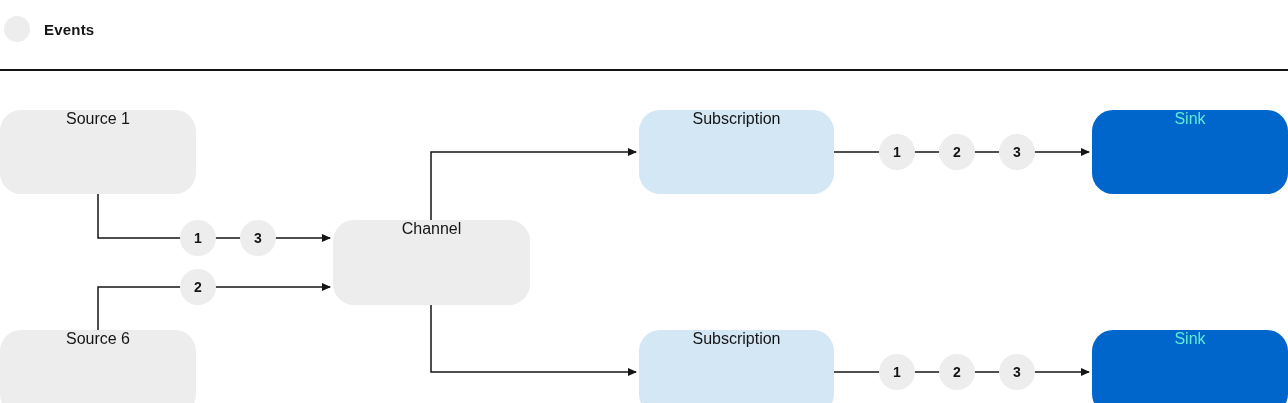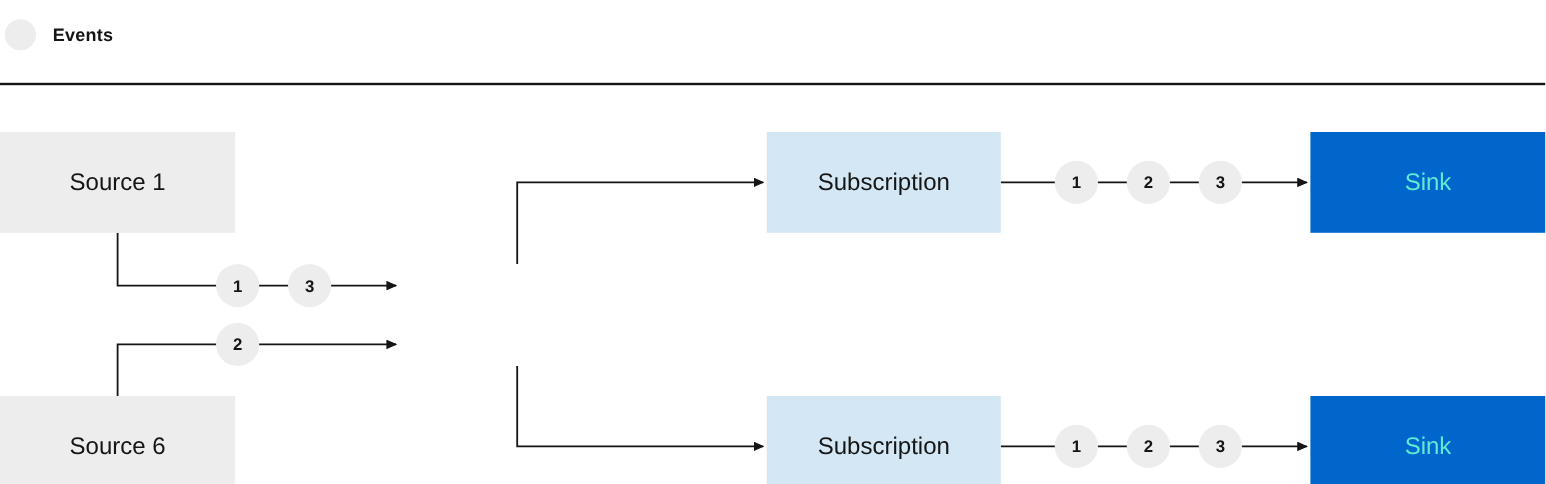--- a/index.html
+++ b/index.html
@@ -5,22 +5,22 @@
   html,body{margin:0;padding:0;background:#ffffff;}
   .canvas{
     position:relative;width:1288px;height:403px;background:#ffffff;
     font-family:"Liberation Sans",sans-serif;overflow:hidden;margin-top:12px;
   }
   .legend{position:absolute;left:4px;top:4px;display:flex;align-items:center;gap:14px;}
   .legend-circle{width:26px;height:26px;border-radius:50%;background:var(--box-gray,#ededed);}
   .legend-label{font-size:15px;font-weight:700;color:var(--text,#151515);letter-spacing:.2px;}
   .separator{position:absolute;left:0;right:0;top:57px;height:1.5px;background:var(--line,#151515);}
   .node{
-    position:absolute;display:flex;align-items:center;justify-content:center;
-    font-size:20px;color:var(--text,#151515);text-align:center;
+    position:absolute;display:flex;justify-content:center;
+    font-size:16px;color:var(--text,#151515);text-align:center;border-radius:21px;
   }
   .node.gray{background:var(--box-gray,#ededed);}
   .node.lightblue{background:var(--box-lightblue,#d4e7f4);}
   .node.blue{background:var(--box-blue,#0066cc);color:#5eead4;}
   #connectors{position:absolute;left:0;top:0;width:1288px;height:403px;pointer-events:none;}
   #connectors polyline{fill:none;stroke:var(--line,#151515);stroke-width:1.5;}
   .event-circle{
     position:absolute;width:36px;height:36px;border-radius:50%;
     background:var(--box-gray,#ededed);display:flex;align-items:center;justify-content:center;
     font-size:14px;font-weight:700;color:var(--text,#151515);
@@ -52,20 +52,23 @@
   <div class="separator"></div>
 
   <div class="node gray" style="left:0;top:98px;width:196px;height:84px;">
     <span>Source 1</span>
   </div>
 
   <div class="node gray" style="left:0;top:318px;width:196px;height:85px;">
     <span>Source 6</span>
   </div>
 
+  <div class="node gray" style="left:333px;top:208px;width:197px;height:85px;">
+    <span>Channel</span>
+  </div>
 
   <div class="node lightblue" style="left:639px;top:98px;width:195px;height:84px;">
     <span>Subscription</span>
   </div>
 
   <div class="node lightblue" style="left:639px;top:318px;width:195px;height:85px;">
     <span>Subscription</span>
   </div>
 
   <div class="node blue" style="left:1092px;top:98px;width:196px;height:84px;">

